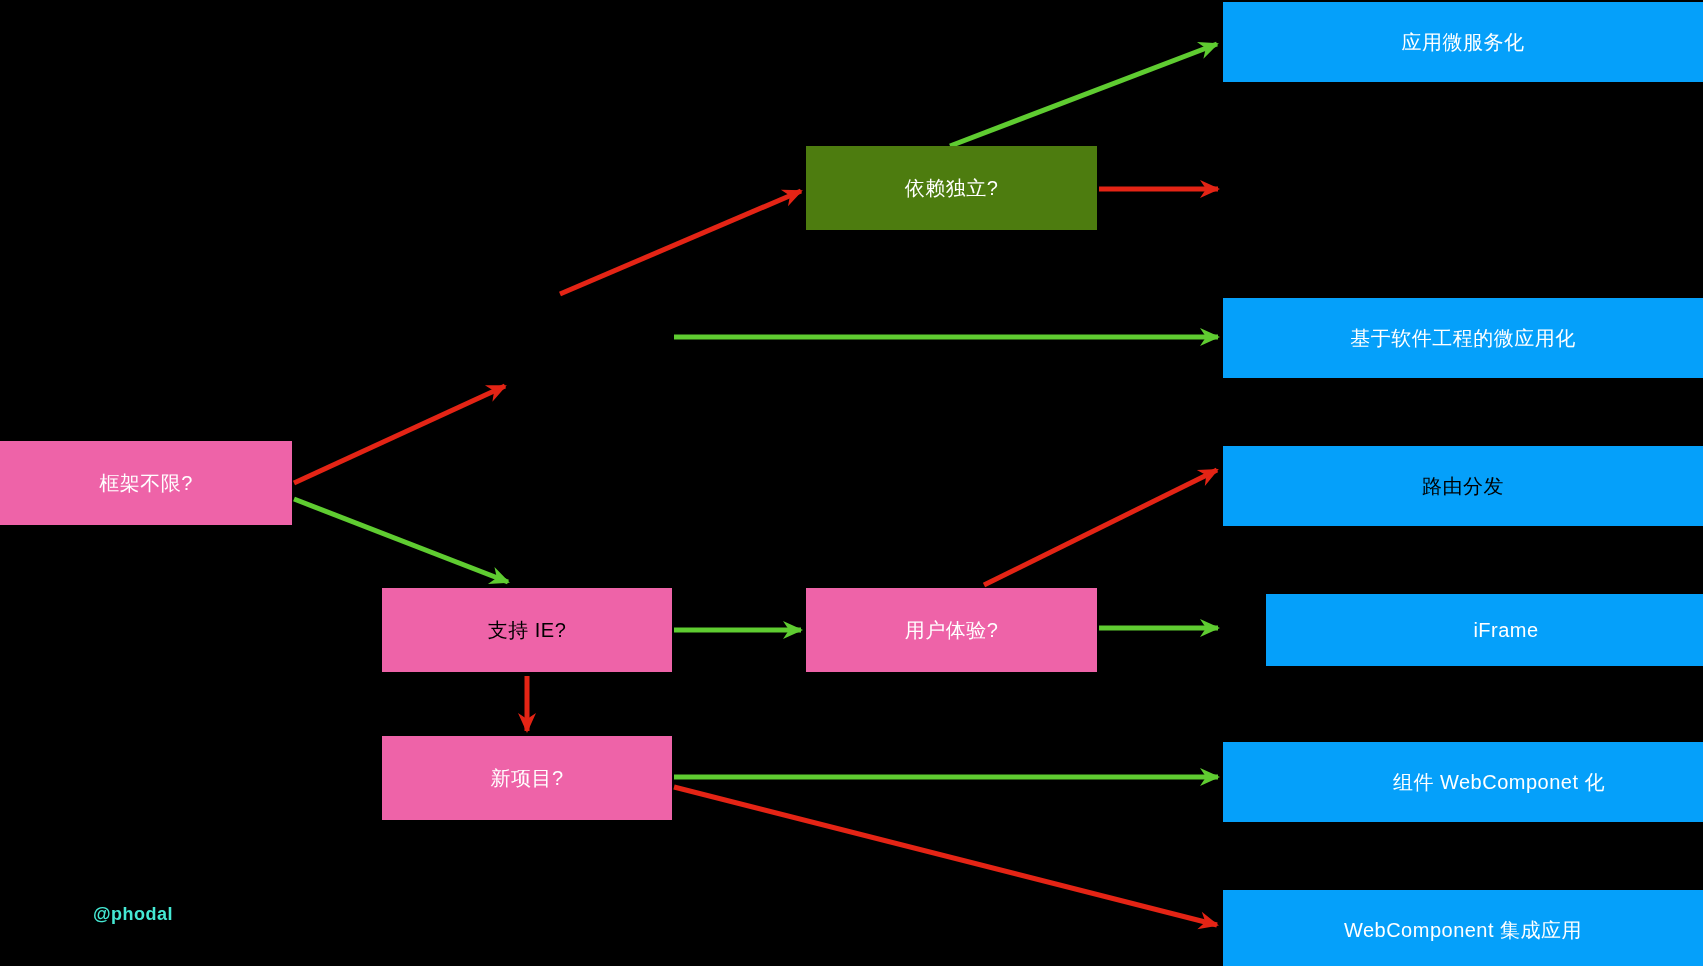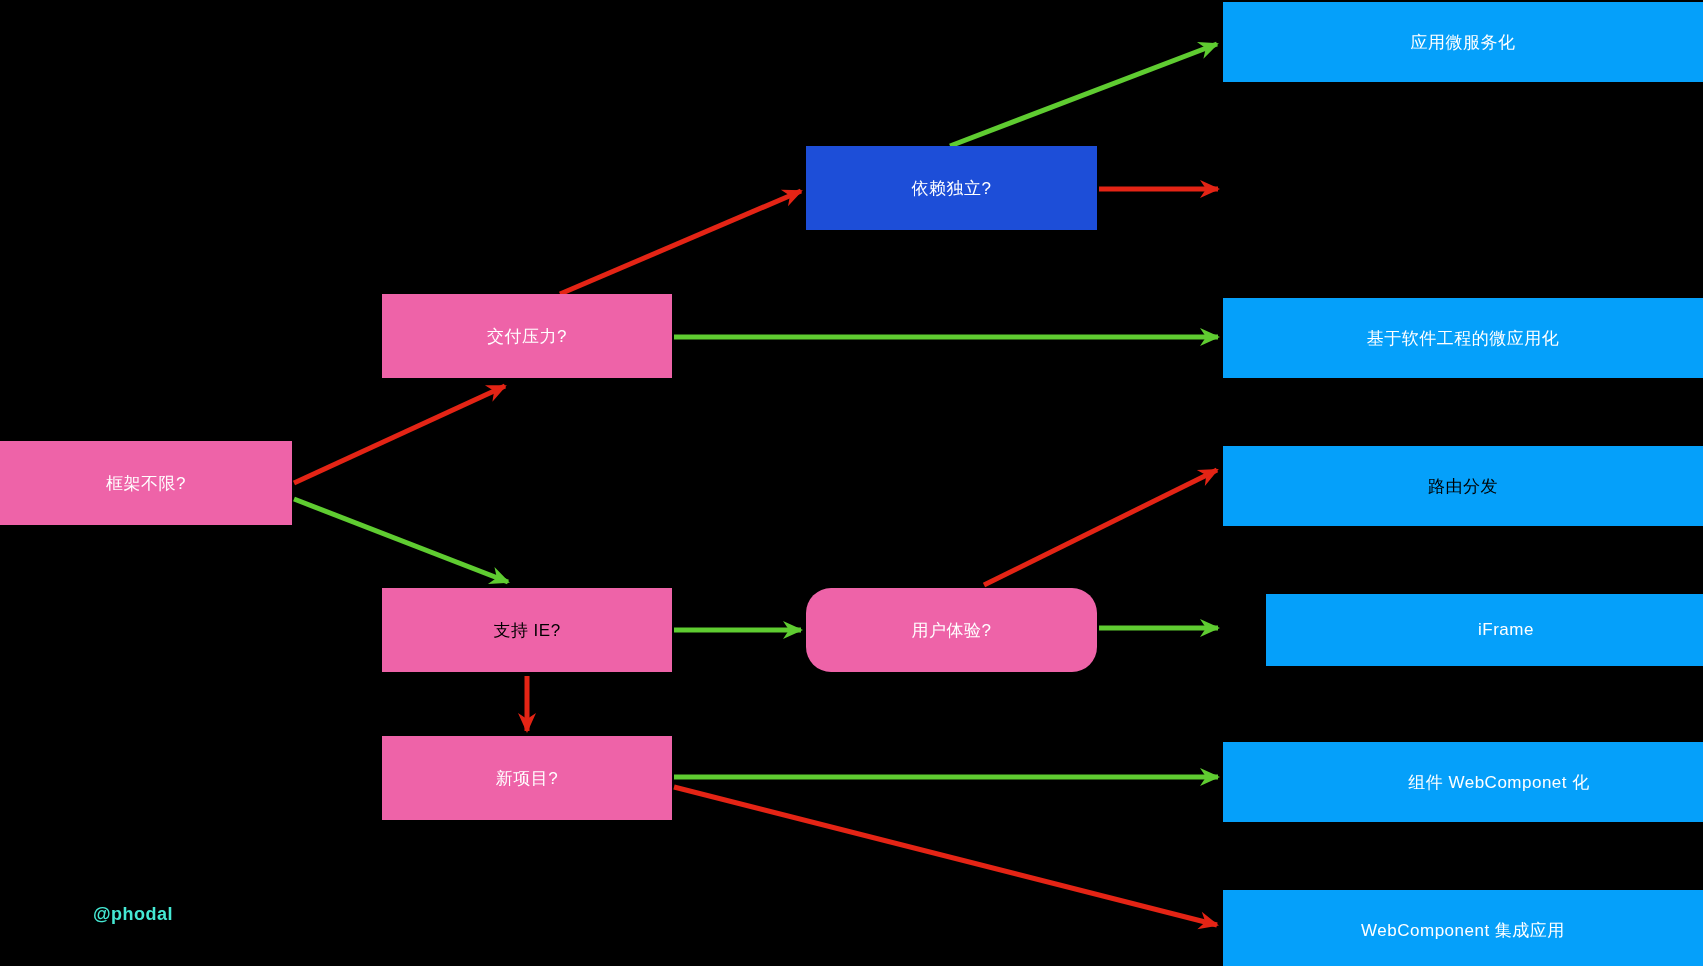--- a/index.html
+++ b/index.html
@@ -7,21 +7,21 @@
     position:relative;
     width:1703px;height:966px;
     background:#000;
     overflow:hidden;
     font-family:"Liberation Sans","DejaVu Sans",sans-serif;
   }
   .edges{position:absolute;left:0;top:0;width:1703px;height:966px;}
   .node{
     position:absolute;
     display:flex;align-items:center;justify-content:center;
-    color:#fff;font-size:17px;letter-spacing:.5px;
+    color:#fff;font-size:20px;letter-spacing:.5px;
     white-space:nowrap;
   }
   .watermark{
     position:absolute;left:93px;top:904px;
     font-size:18px;font-weight:700;letter-spacing:.5px;
   }
 </style>
 </head>
 <body>
 
@@ -45,30 +45,27 @@
       <line x1="527" y1="676" x2="527" y2="731" stroke="#E42415" stroke-width="5" marker-end="url(#arrow-red)"></line>
       <line x1="984" y1="585" x2="1217" y2="470" stroke="#E42415" stroke-width="5" marker-end="url(#arrow-red)"></line>
       <line x1="1099" y1="628" x2="1218" y2="628" stroke="#5FCC31" stroke-width="5" marker-end="url(#arrow-green)"></line>
       <line x1="674" y1="777" x2="1218" y2="777" stroke="#5FCC31" stroke-width="5" marker-end="url(#arrow-green)"></line>
       <line x1="674" y1="787" x2="1217" y2="925" stroke="#E42415" stroke-width="5" marker-end="url(#arrow-red)"></line>
     </svg>
   <span class="watermark" style="color: rgb(69, 233, 212);">@phodal</span>
 <div class="node decision" style="left: 0px; top: 441px; width: 292px; height: 84px; background: rgb(238, 99, 168); color: rgb(255, 255, 255);">
       <span>框架不限?</span>
     </div>
-    <div class="node decision" style="left: 382px; top: 294px; width: 290px; height: 84px; background: rgb(238, 99, 168); color: rgb(255, 255, 255);">
-      <span>交付压力?</span>
-    </div>
-    <div class="node decision" style="left: 806px; top: 146px; width: 291px; height: 84px; background: #1d4ed8; color: rgb(255, 255, 255); align-items: center;">
+    <div class="node decision" style="left: 806px; top: 146px; width: 291px; height: 84px; background: #4d7c0f; color: rgb(255, 255, 255); align-items: center;">
       <span>依赖独立?</span>
     </div>
     <div class="node decision" style="left: 382px; top: 588px; width: 290px; height: 84px; background: rgb(238, 99, 168); color: #000000;">
       <span>支持 IE?</span>
     </div>
-    <div class="node decision" style="left: 806px; top: 588px; width: 291px; height: 84px; background: rgb(238, 99, 168); color: rgb(255, 255, 255); border-radius: 25px;">
+    <div class="node decision" style="left: 806px; top: 588px; width: 291px; height: 84px; background: rgb(238, 99, 168); color: rgb(255, 255, 255);">
       <span>用户体验?</span>
     </div>
     <div class="node decision" style="left: 382px; top: 736px; width: 290px; height: 84px; background: rgb(238, 99, 168); color: rgb(255, 255, 255);">
       <span>新项目?</span>
     </div>
     <div class="node outcome" style="left: 1223px; top: 2px; width: 480px; height: 80px; background: rgb(5, 160, 250); color: rgb(255, 255, 255);">
       <span>应用微服务化</span>
     </div>
     <div class="node outcome" style="left: 1223px; top: 298px; width: 480px; height: 80px; background: rgb(5, 160, 250); color: rgb(255, 255, 255);">
       <span>基于软件工程的微应用化</span>

